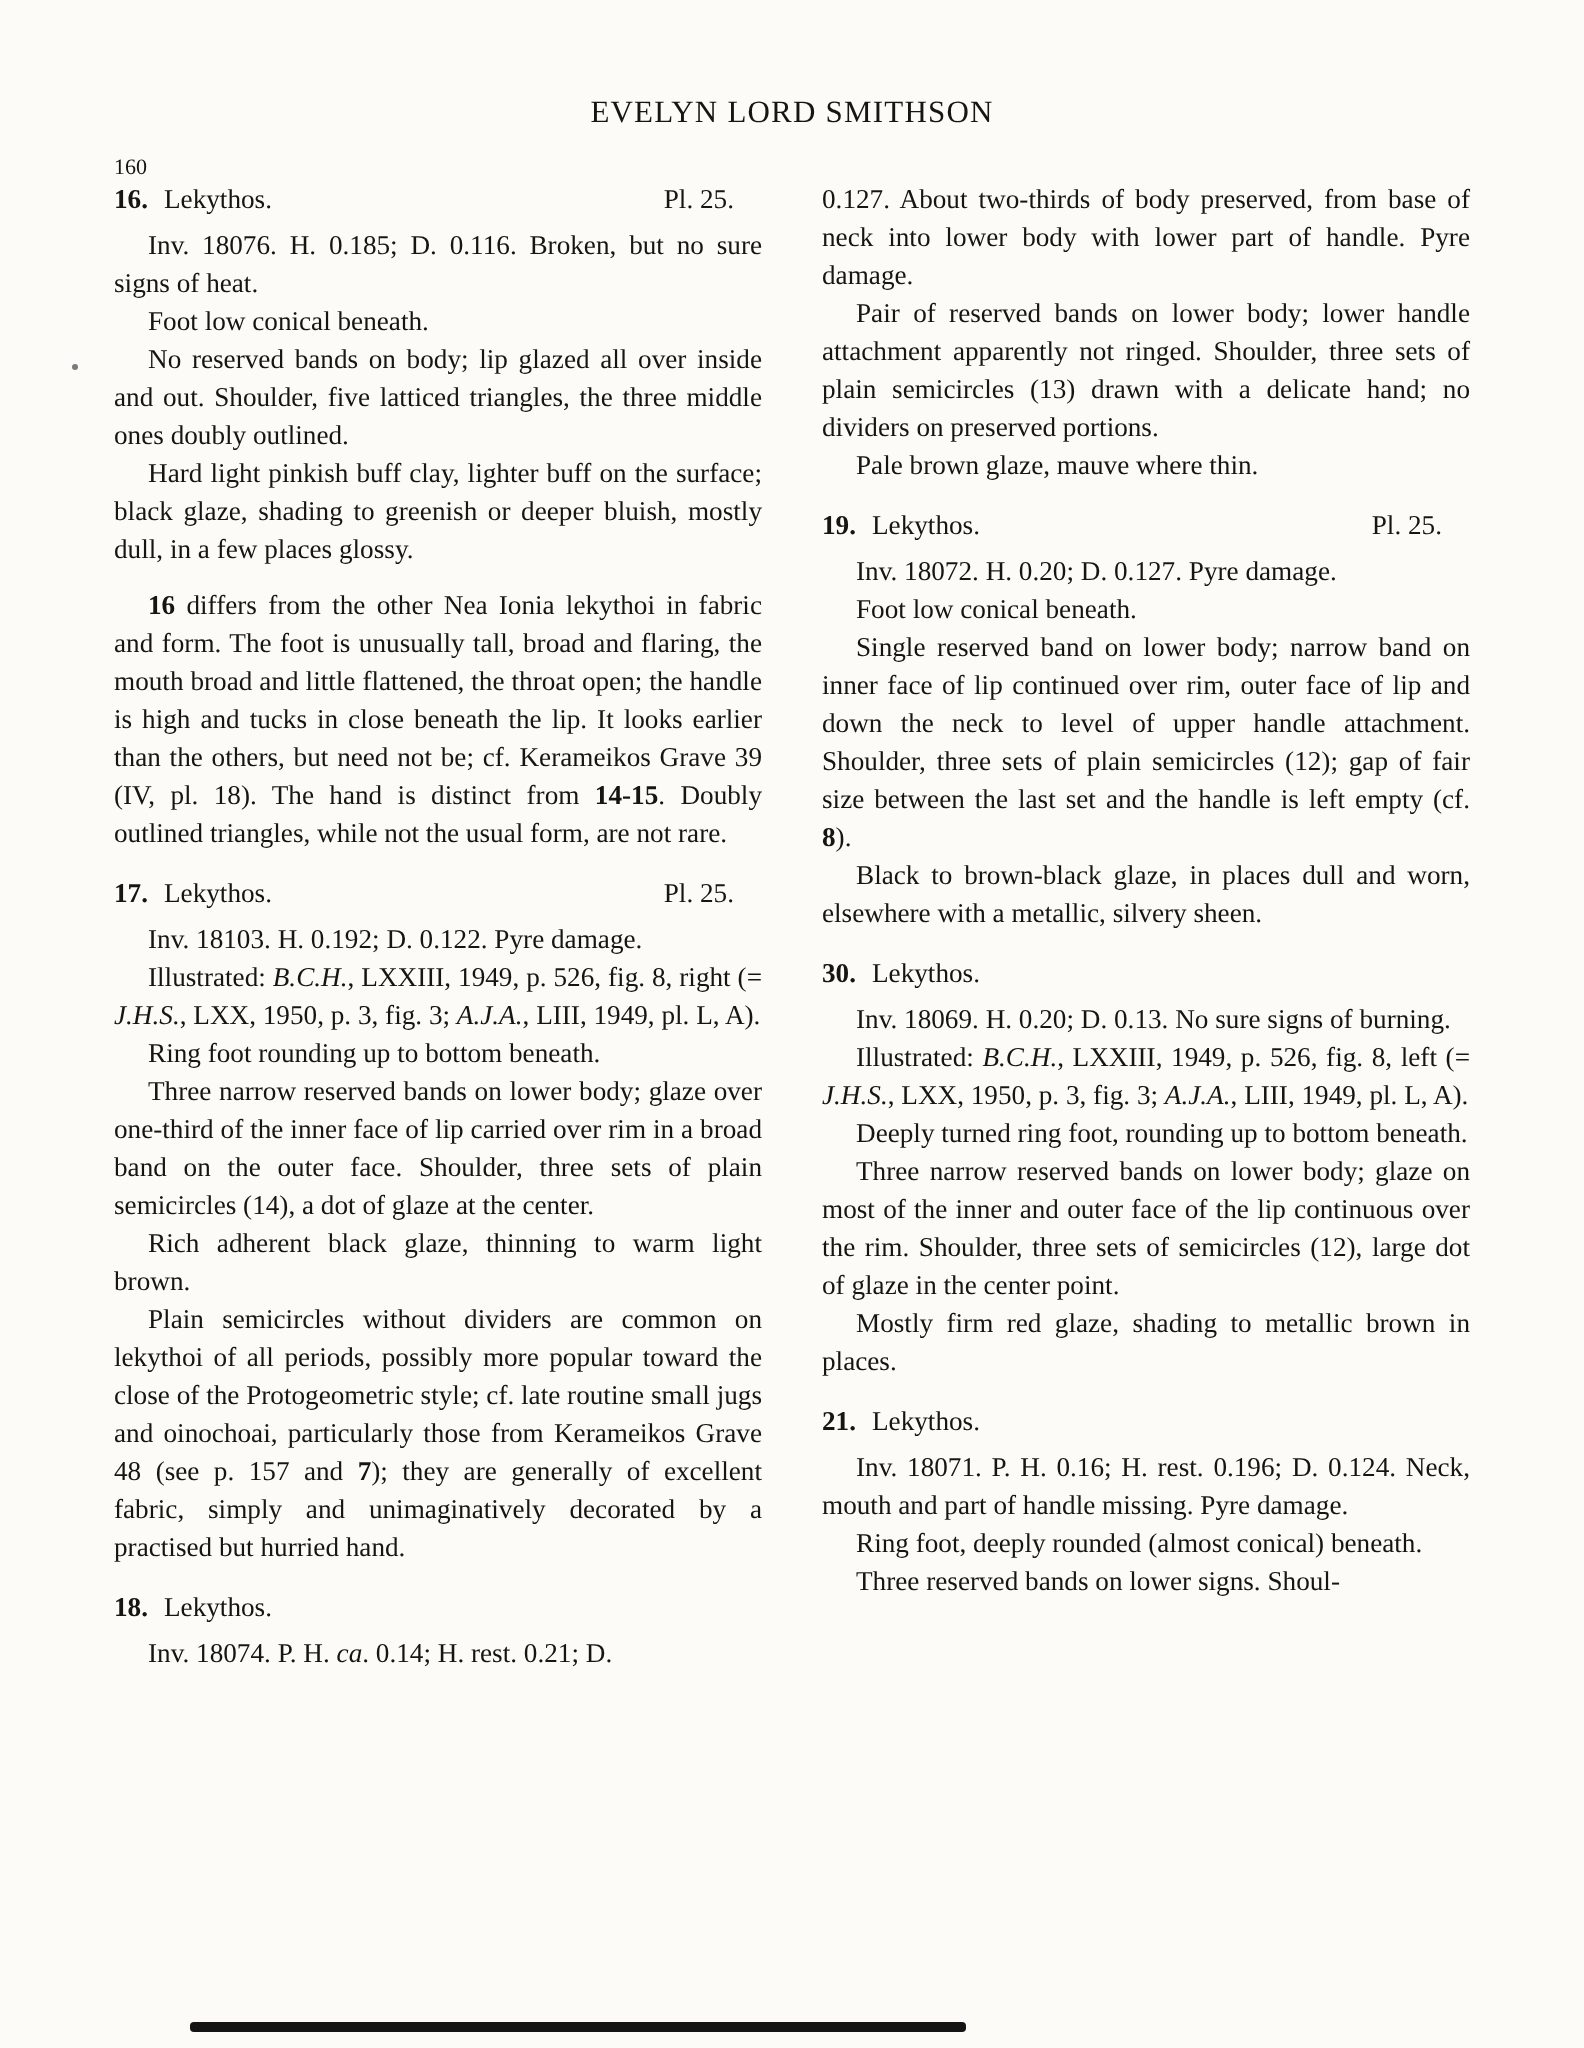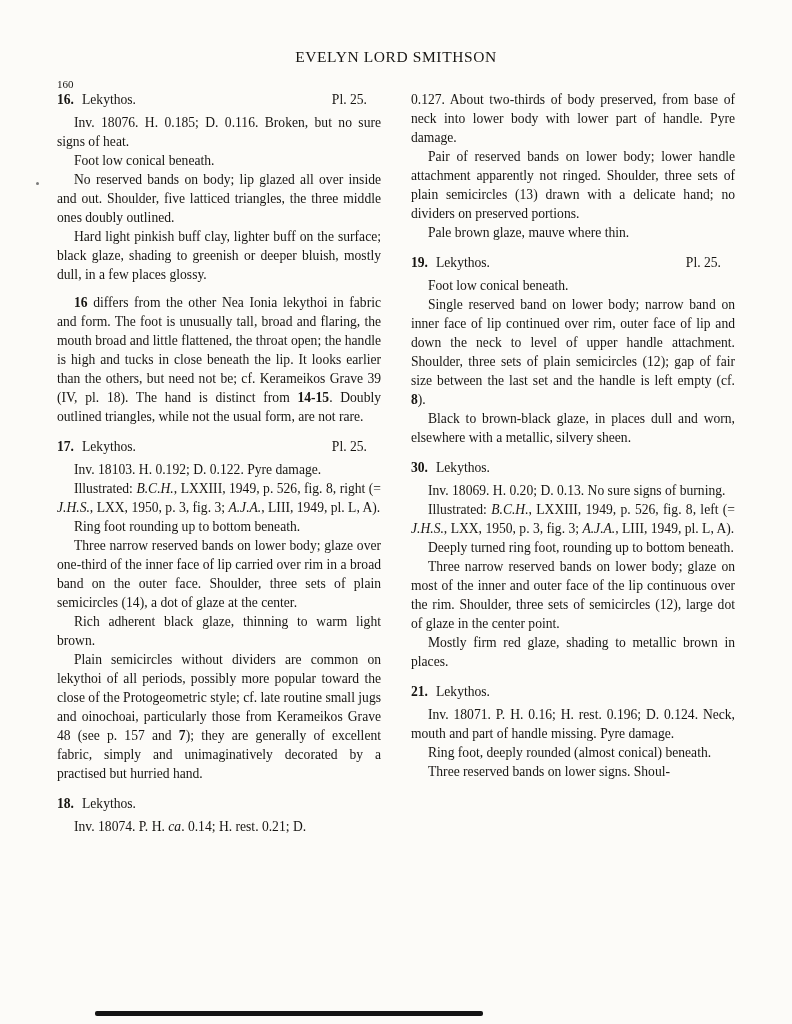--- a/index.html
+++ b/index.html
@@ -108,20 +108,21 @@
         <p class="para"><span>Inv. 18074. P. H. </span><span class="i">ca</span><span>. 0.14; H. rest. 0.21; D.</span></p>
       </div>
     <div class="column" id="col-right">
         <p class="para no-indent"><span>0.127. About two-thirds of body preserved, from base of neck into lower body with lower part of handle. Pyre damage.</span></p>
         <p class="para"><span>Pair of reserved bands on lower body; lower handle attachment apparently not ringed. Shoulder, three sets of plain semicircles (13) drawn with a delicate hand; no dividers on preserved portions.</span></p>
         <p class="para"><span>Pale brown glaze, mauve where thin.</span></p>
         <div class="entry-heading">
           <span><span class="entry-number">19.</span><span class="entry-title">Lekythos.</span></span>
           <span class="entry-plate">Pl. 25.</span>
         </div>
+        <p class="para"><span>Inv. 18072. H. 0.20; D. 0.127. Pyre damage.</span></p>
         <p class="para"><span>Foot low conical beneath.</span></p>
         <p class="para"><span>Single reserved band on lower body; narrow band on inner face of lip continued over rim, outer face of lip and down the neck to level of upper handle attachment. Shoulder, three sets of plain semicircles (12); gap of fair size between the last set and the handle is left empty (cf. </span><span class="b">8</span><span>).</span></p>
         <p class="para"><span>Black to brown-black glaze, in places dull and worn, elsewhere with a metallic, silvery sheen.</span></p>
         <div class="entry-heading">
           <span><span class="entry-number">30.</span><span class="entry-title">Lekythos.</span></span>
         </div>
         <p class="para"><span>Inv. 18069. H. 0.20; D. 0.13. No sure signs of burning.</span></p>
         <p class="para"><span>Illustrated: </span><span class="i">B.C.H.</span><span>, LXXIII, 1949, p. 526, fig. 8, left (= </span><span class="i">J.H.S.</span><span>, LXX, 1950, p. 3, fig. 3; </span><span class="i">A.J.A.</span><span>, LIII, 1949, pl. L, A).</span></p>
         <p class="para"><span>Deeply turned ring foot, rounding up to bottom beneath.</span></p>
         <p class="para"><span>Three narrow reserved bands on lower body; glaze on most of the inner and outer face of the lip continuous over the rim. Shoulder, three sets of semicircles (12), large dot of glaze in the center point.</span></p>

